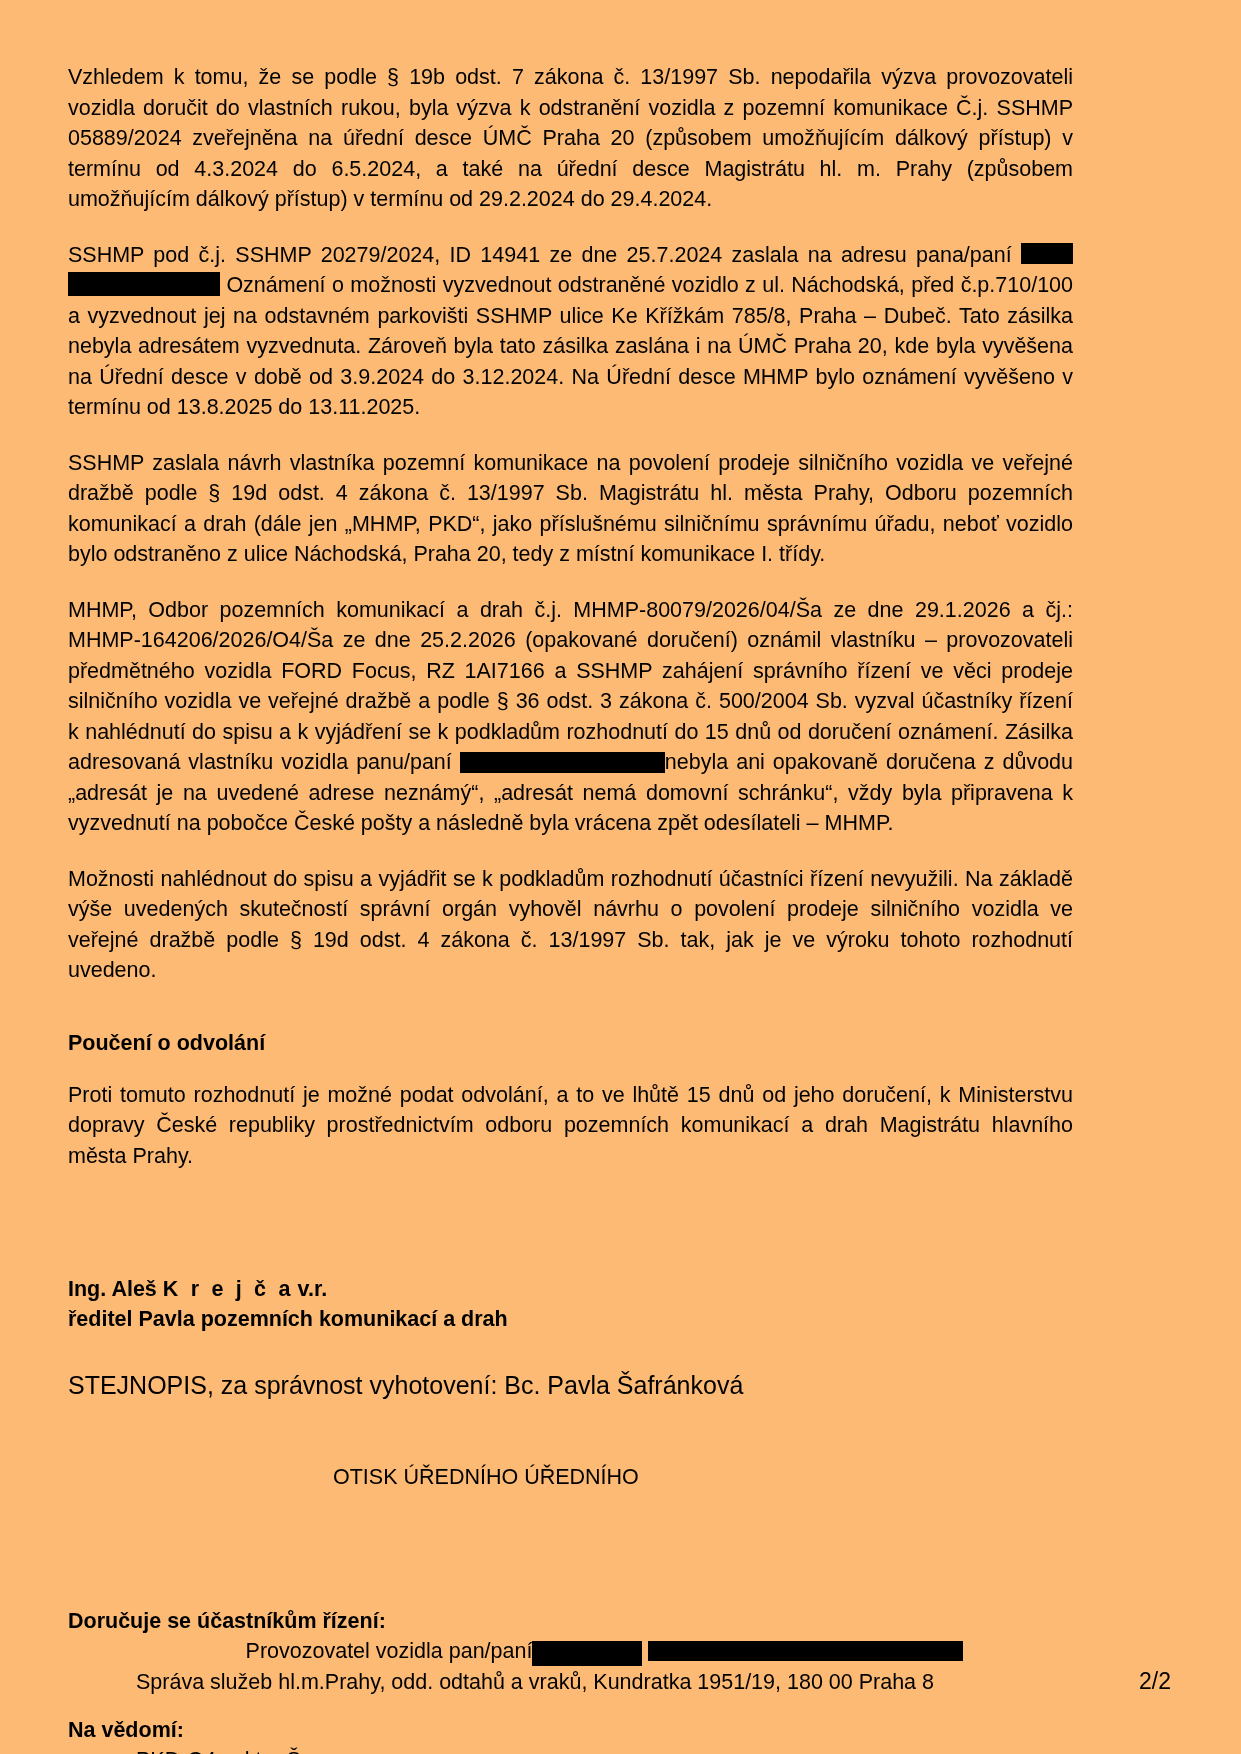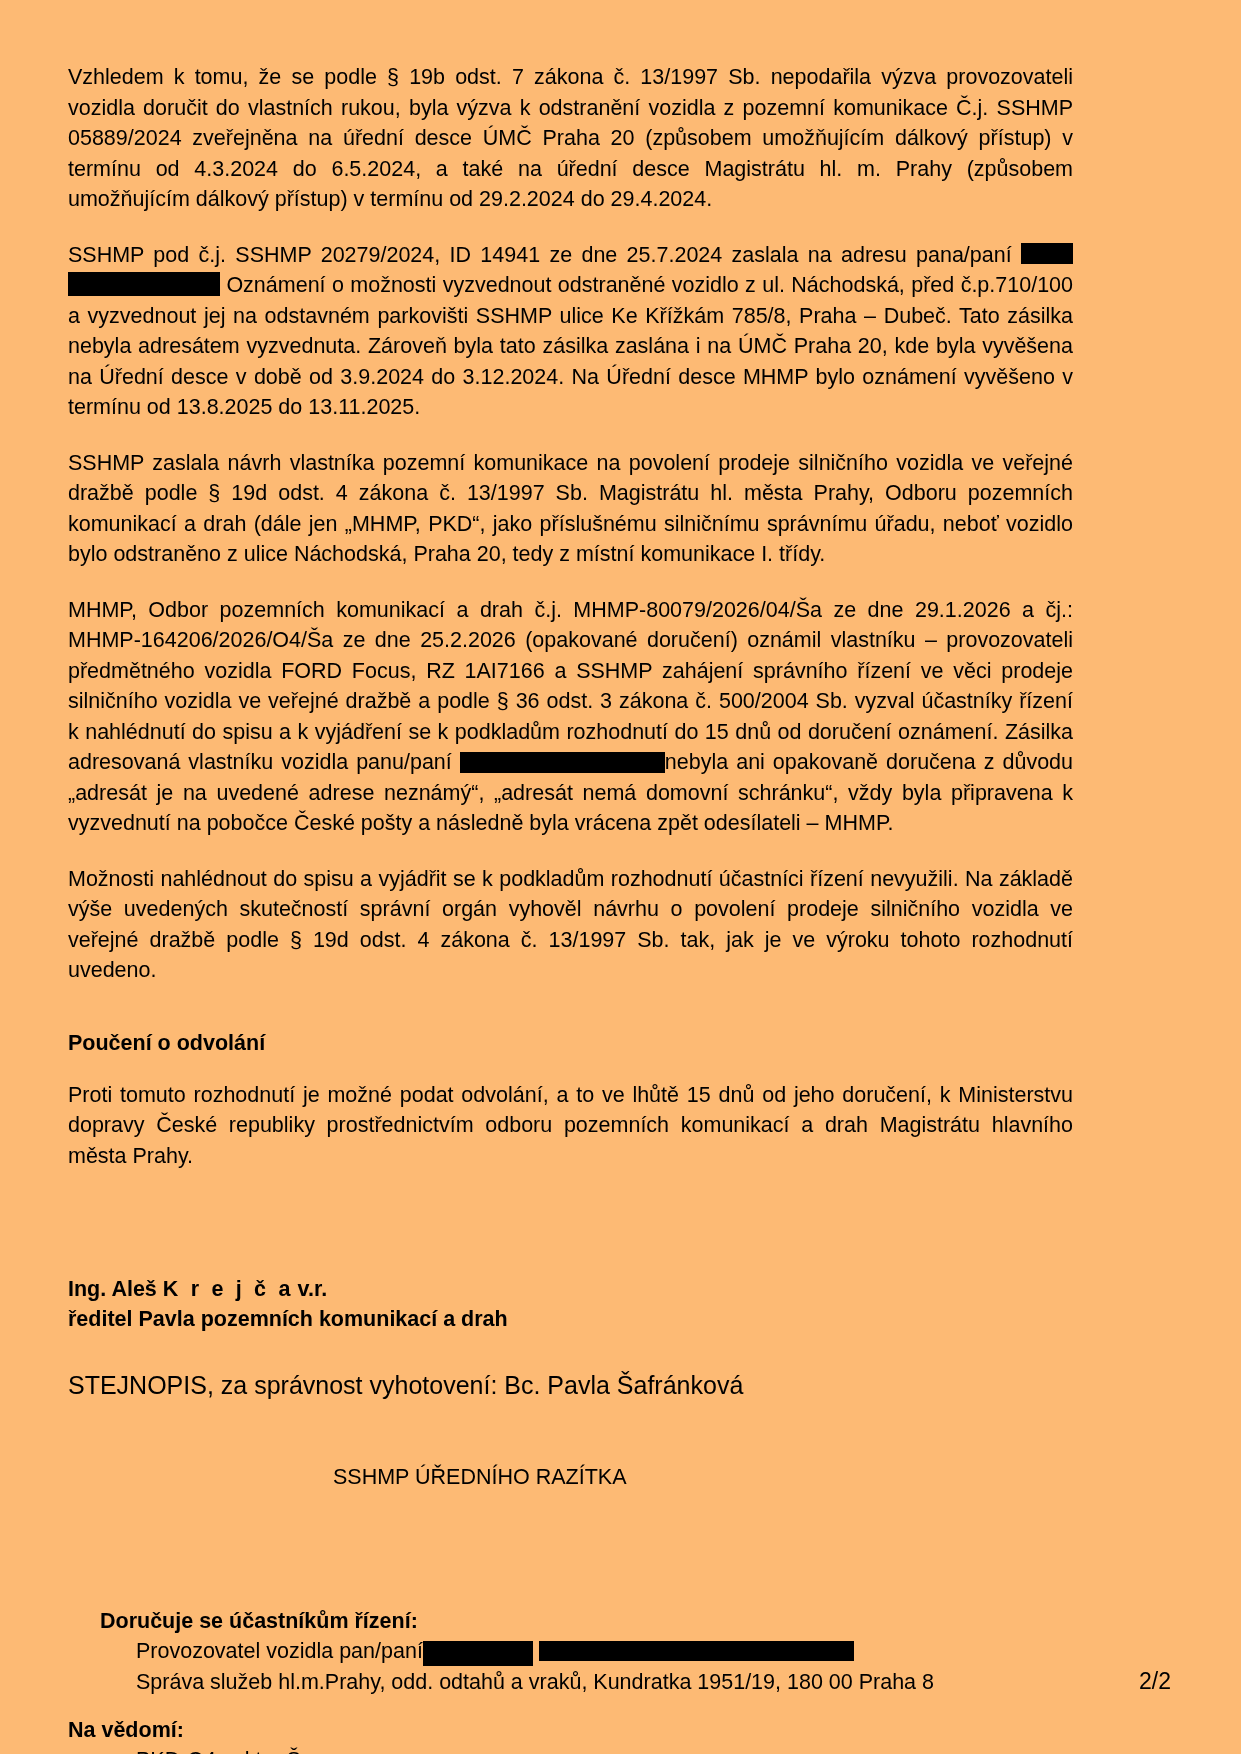--- a/index.html
+++ b/index.html
@@ -74,21 +74,21 @@
   .stamp-line {
     font-size: 21.5px;
     line-height: 30px;
     padding-left: 265px;
   }
   .list-indent {
     padding-left: 68px;
     font-size: 21.5px;
     line-height: 31px;
   }
-  .nowrap-row { white-space: nowrap; }
+  .nowrap-row { white-space: nowrap; text-align: center; }
   .footer-page {
     position: absolute;
     right: 70px;
     bottom: 62px;
     font-size: 23px;
     line-height: 22px;
   }
 </style>
 </head>
 <body>
@@ -118,26 +118,26 @@
       <div class="sig-name"><span>Ing. Aleš</span> <span class="spaced">K r e j č a</span><span class="vr">v.r.</span></div>
       <div>ředitel Pavla pozemních komunikací a drah</div>
     </div>
 
     <div class="sec-gap-medium"></div>
 
     <div class="plain-line">STEJNOPIS, za správnost vyhotovení: Bc. Pavla Šafránková</div>
 
     <div class="sec-gap-large"></div>
 
-    <div class="stamp-line">SSHMP ÚŘEDNÍHO RAZÍTKA</div>
+    <div class="stamp-line">OTISK ÚŘEDNÍHO ÚŘEDNÍHO</div>
 
     <div class="sec-gap-xl"></div>
     <div class="sec-gap-medium"></div>
 
-    <h2 class="heading" style="margin-bottom:0;margin-left:32px;">Doručuje se účastníkům řízení:</h2>
+    <h2 class="heading" style="margin-bottom:0;">Doručuje se účastníkům řízení:</h2>
 
     <div class="list-indent">
       <div class="nowrap-row"><span>Provozovatel vozidla pan/paní</span><span class="redact redact-b"></span><span class="redact redact-d" style="width:315px; margin-left:6px;"></span></div>
       <div>Správa služeb hl.m.Prahy, odd. odtahů a vraků, Kundratka 1951/19, 180 00 Praha 8</div>
     </div>
 
     <div class="sec-gap-small"></div>
 
     <h2 class="heading" style="margin-bottom:0;">Na vědomí:</h2>
 

